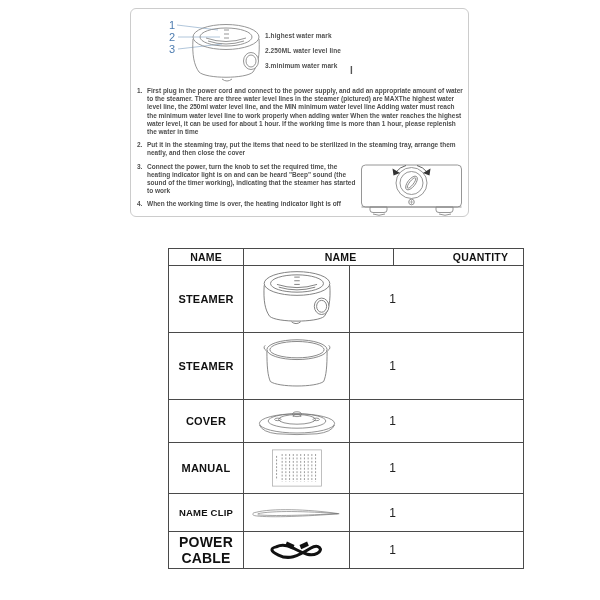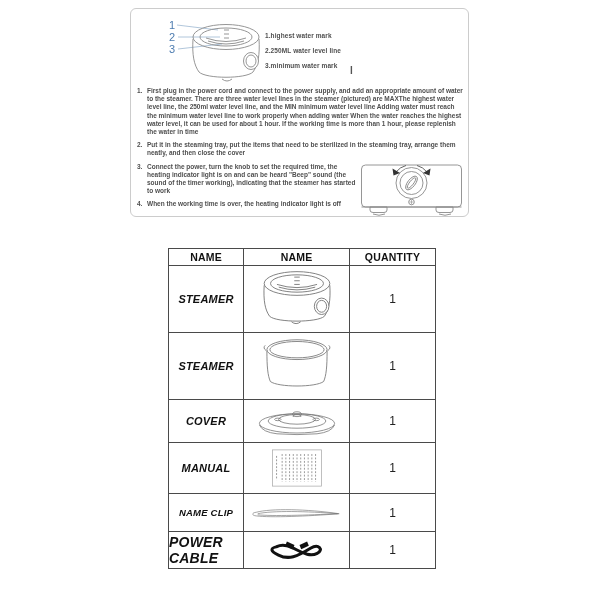--- a/index.html
+++ b/index.html
@@ -22,23 +22,23 @@
   .knob-svg{position:absolute;left:228px;top:148px;}
   
   .table{position:absolute;left:168px;top:248px;border:1px solid #4a4a4a;background:#fff;}
   .trow{display:flex;border-bottom:1px solid #4a4a4a;}
   .trow:last-child{border-bottom:none;}
   .cell{display:flex;align-items:center;justify-content:center;border-right:1px solid #4a4a4a;}
   .cell:last-child{border-right:none;}
   .c-name{width:74px;}
   .c-icon{width:105px;}
   .c-qty{width:85px;}
-  .hrow{height:16px;}
+  .hrow{height:16px;gap:44px;}
   .hcell{font-size:10.5px;font-weight:bold;color:#111;letter-spacing:.2px;}
-  .name{font-size:11px;font-weight:bold;color:#111;letter-spacing:.2px;font-style:italic;}
+  .name{font-size:11px;font-weight:bold;color:#111;letter-spacing:.2px;text-align:center;}
   .name.sm{font-size:9.5px;}
   .name.xs{font-size:14px;}
   .qty{font-size:12px;color:#222;}
   svg{display:block;}
 </style>
 </head>
 <body>
 
 <div class="page">
 

